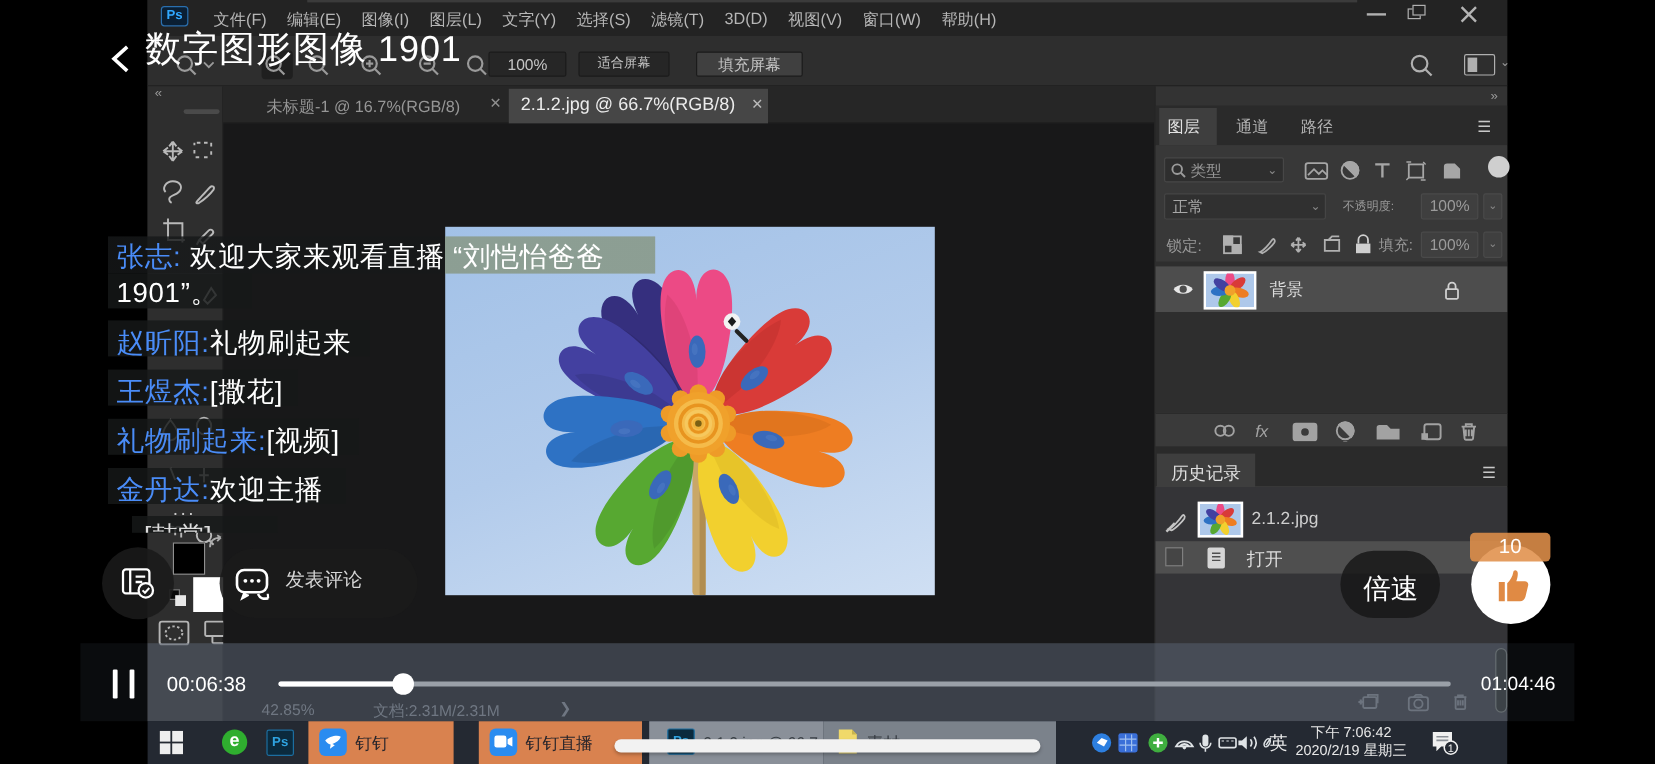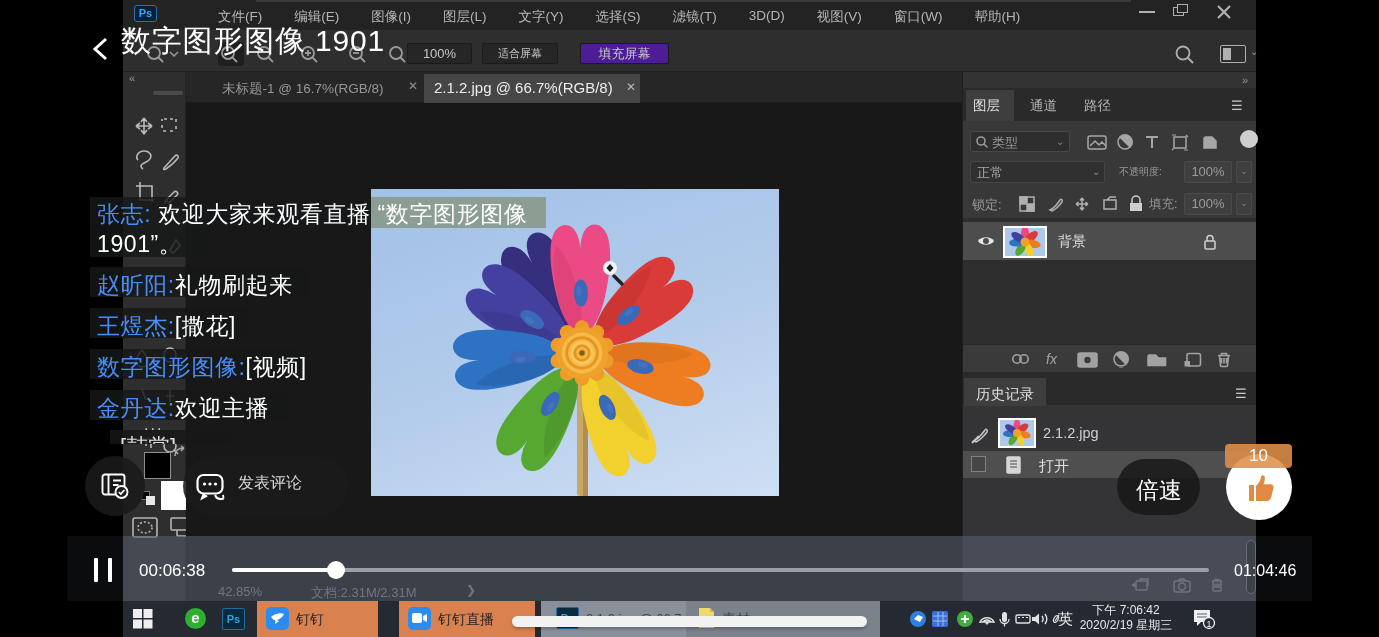--- a/index.html
+++ b/index.html
@@ -12,21 +12,21 @@
 <body>
 
 <div class="abs" id="win" style="left:123px;top:0;width:1133px;height:601px;background:#2c2c2c;"></div>
 
 
 <div class="abs" style="left:123px;top:0;width:1133px;height:30px;background:#232323;"></div>
 <div class="abs" style="left:256px;top:0;width:875px;height:2px;background:#3b3b3b;"></div>
 
 <div class="abs" style="left:134px;top:5px;width:23px;height:17px;background:#0b1f33;border:1px solid #2a6fae;border-radius:3px;color:#31a8ff;font-size:11px;font-weight:bold;text-align:center;line-height:15px;">Ps</div>
 
-<div class="abs" style="left:178px;top:8px;width:700px;color:#b6b6b6;font-size:13.5px;display:flex;gap:32px;white-space:nowrap;margin-left:40px;">
+<div class="abs" style="left:178px;top:8px;width:700px;color:#b6b6b6;font-size:13.5px;display:flex;gap:17px;white-space:nowrap;">
   <span>文件(F)</span>
     <span>编辑(E)</span>
     <span>图像(I)</span>
     <span>图层(L)</span>
     <span>文字(Y)</span>
     <span>选择(S)</span>
     <span>滤镜(T)</span>
     <span>3D(D)</span>
     <span>视图(V)</span>
     <span>窗口(W)</span>
@@ -57,21 +57,21 @@
     <path d="M161 9 h6 M164 6 v6"></path>
   <circle cx="212" cy="9" r="6"></circle>
     <path d="M216 13 L221 18"></path>
     <path d="M209 9 h6"></path>
   <circle cx="252" cy="9" r="6"></circle>
     <path d="M256 13 L261 18"></path>
 </svg>
 
 <div class="abs" style="left:407px;top:43px;width:65px;height:21px;background:#262626;border:1px solid #1b1b1b;border-radius:2px;color:#c6c6c6;font-size:13px;text-align:center;line-height:19px;">100%</div>
 <div class="abs" style="left:482px;top:43px;width:76px;height:21px;background:#262626;border:1px solid #1b1b1b;border-radius:2px;color:#c6c6c6;font-size:11px;text-align:center;line-height:19px;">适合屏幕</div>
-<div class="abs" style="left:580px;top:43px;width:89px;height:21px;background:#4c1d95;border:1px solid #1b1b1b;border-radius:2px;color:#c6c6c6;font-size:13px;text-align:center;line-height:19px;">填充屏幕</div>
+<div class="abs" style="left:580px;top:43px;width:89px;height:21px;background:#404040;border:1px solid #1b1b1b;border-radius:2px;color:#c6c6c6;font-size:13px;text-align:center;line-height:19px;">填充屏幕</div>
 
 <svg class="abs" style="left:1174px;top:44px;" width="22" height="22" viewBox="0 0 22 22" fill="none" stroke="#b0b0b0" stroke-width="1.8">
     <circle cx="9" cy="9" r="6.5"></circle>
     <path d="M13.5 13.5 L19 19"></path>
   </svg>
 <div class="abs" style="left:1220px;top:45px;width:26px;height:18px;border:1.5px solid #b0b0b0;border-radius:2px;"></div>
 <div class="abs" style="left:1223px;top:48px;width:8px;height:12px;background:#b0b0b0;"></div>
 <div class="abs" style="left:1250px;top:46px;color:#999;font-size:10px;">⌄</div>
 
 
@@ -460,31 +460,31 @@
 <div class="abs" style="left:1234px;top:562px;color:#fff;font-size:16px;">01:04:46</div>
 
 
 <svg class="abs" style="left:88px;top:36px;" width="26" height="26" viewBox="0 0 26 26" fill="none">
     <path d="M18 3 L7 13 L18 23" stroke="#fff" stroke-width="3"></path>
   </svg>
 <div class="abs" style="left:121px;top:21px;color:#fff;font-size:30px;letter-spacing:0.8px;white-space:nowrap;">数字图形图像 1901</div>
 
 <div class="abs" style="left:90px;top:197px;width:456px;height:31px;background:linear-gradient(90deg, rgba(22,24,25,0.82) 0px, rgba(22,24,25,0.82) 281px, rgba(138,155,140,0.92) 281px, rgba(138,155,140,0.92) 100%);"></div>
 <div class="abs" style="left:90px;top:228px;width:120px;height:29px;background:rgba(22,24,25,0.82);"></div>
-<div class="abs" style="left:97px;top:199px;font-size:23px;letter-spacing:0.6px;white-space:nowrap;"><span style="color:#4a8cf7;">张志:</span><span style="color:#fff;"> 欢迎大家来观看直播 “数字图形图像</span></div>
+<div class="abs" style="left:97px;top:199px;font-size:23px;letter-spacing:0.6px;white-space:nowrap;"><span style="color:#4a8cf7;">张志:</span><span style="color:#fff;"> 欢迎大家来观看直播 “刘恺怡爸爸</span></div>
 <div class="abs" style="left:97px;top:229px;font-size:23px;letter-spacing:0.6px;color:#fff;">1901”。</div>
 
 <div class="abs" style="left:90px;top:267px;width:218px;height:30px;background:rgba(22,24,25,0.82);"></div>
 <div class="abs" style="left:97px;top:270px;font-size:23px;letter-spacing:0.6px;white-space:nowrap;"><span style="color:#4a8cf7;text-align:center;">赵昕阳:</span><span style="color:#fff;">礼物刷起来</span></div>
 
 <div class="abs" style="left:90px;top:308px;width:158px;height:30px;background:rgba(22,24,25,0.82);"></div>
 <div class="abs" style="left:97px;top:311px;font-size:23px;letter-spacing:0.6px;white-space:nowrap;"><span style="color:#4a8cf7;">王煜杰:</span><span style="color:#fff;">[撒花]</span></div>
 
 <div class="abs" style="left:90px;top:349px;width:209px;height:30px;background:rgba(22,24,25,0.82);"></div>
-<div class="abs" style="left:97px;top:352px;font-size:23px;letter-spacing:0.6px;white-space:nowrap;"><span style="color:#4a8cf7;">数字图形图像:</span><span style="color:#fff;">[视频]</span></div>
+<div class="abs" style="left:97px;top:352px;font-size:23px;letter-spacing:0.6px;white-space:nowrap;"><span style="color:#4a8cf7;">礼物刷起来:</span><span style="color:#fff;">[视频]</span></div>
 
 <div class="abs" style="left:90px;top:390px;width:198px;height:30px;background:rgba(22,24,25,0.82);"></div>
 <div class="abs" style="left:97px;top:393px;font-size:23px;letter-spacing:0.6px;white-space:nowrap;"><span style="color:#4a8cf7;">金丹达:</span><span style="color:#fff;">欢迎主播</span></div>
 
 <div class="abs" style="left:110px;top:430px;width:121px;height:14px;background:rgba(22,24,25,0.82);overflow:hidden;">
     <div style="margin-top:2px;margin-left:10px;font-size:22px;color:#ddd;">[鼓掌]</div>
   </div>
 
 
 <div class="abs" style="left:85px;top:456px;width:60px;height:60px;border-radius:50%;background:rgba(26,26,26,0.88);"></div>

